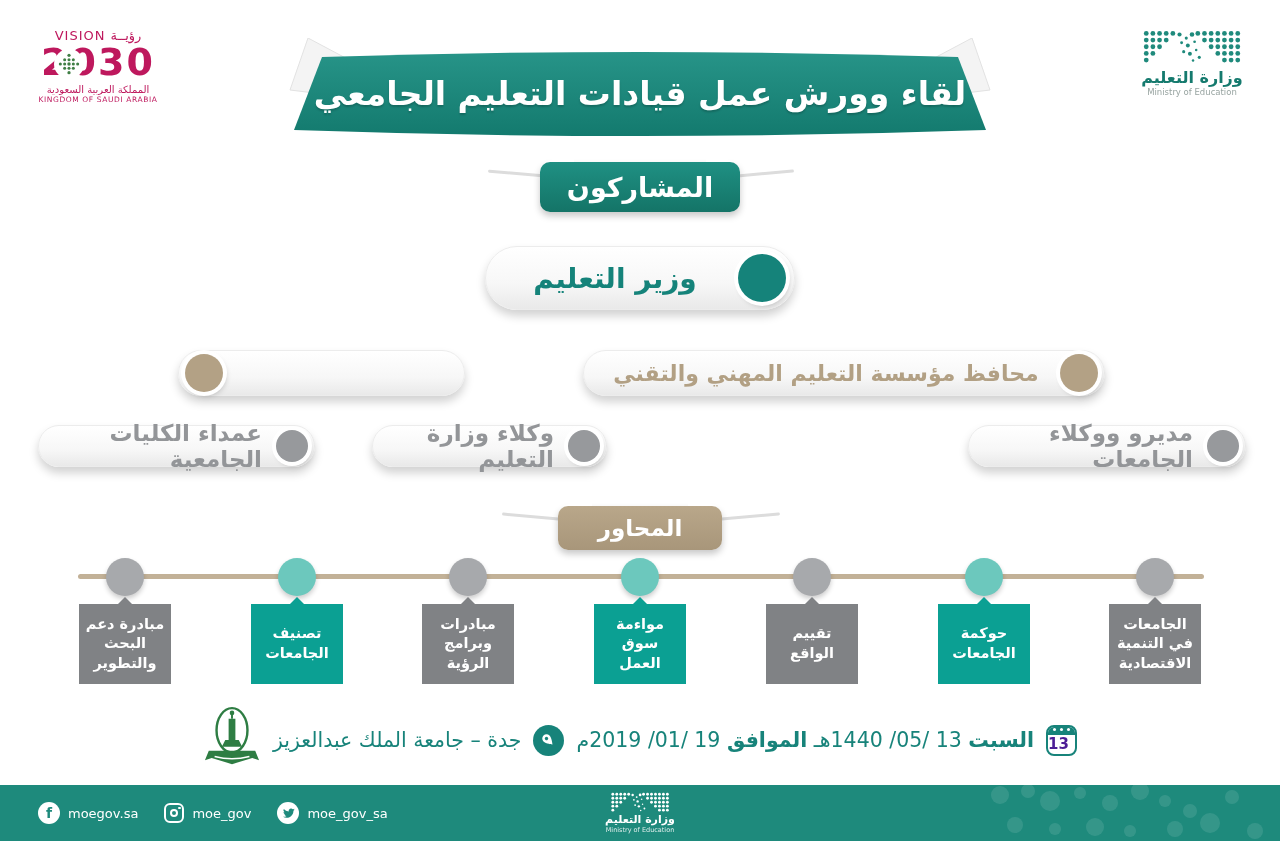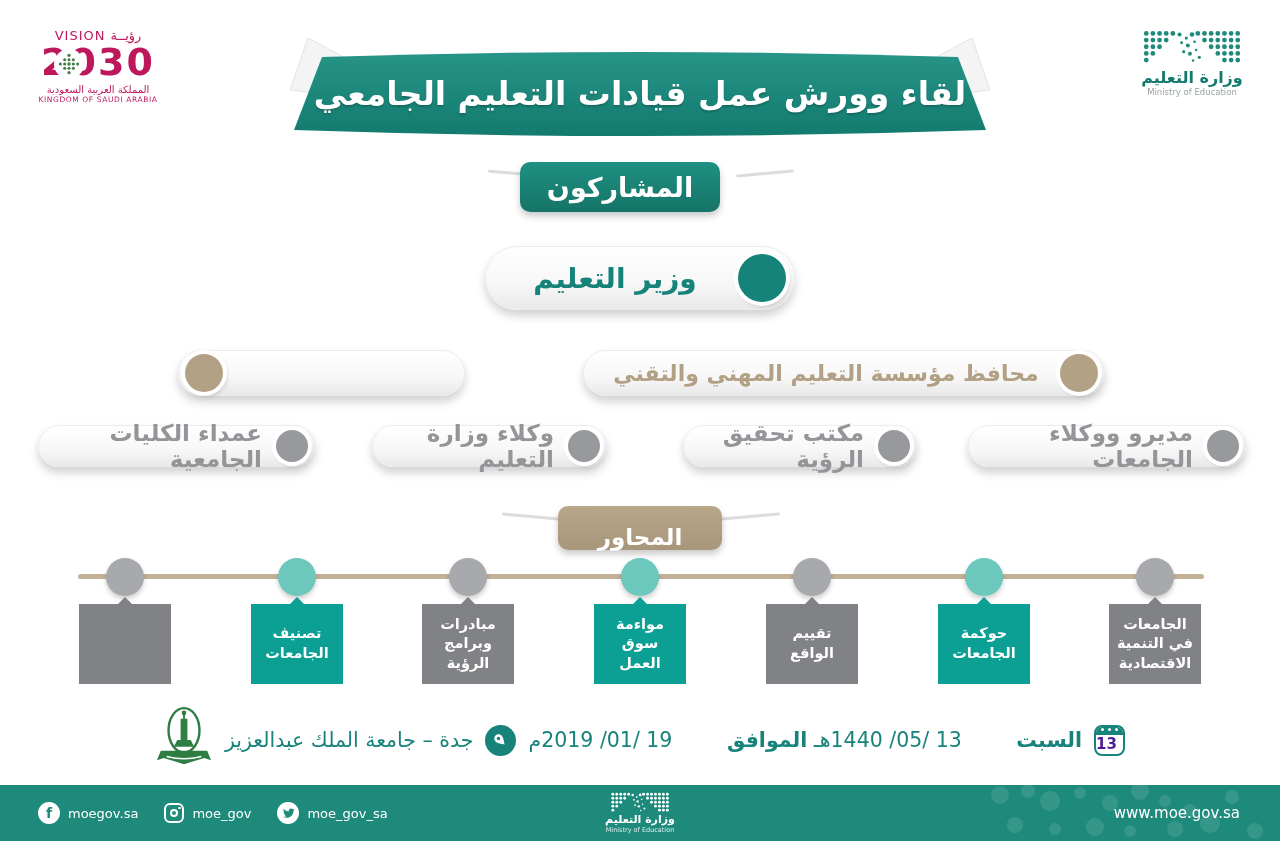--- a/index.html
+++ b/index.html
@@ -23,21 +23,21 @@
   .ribbon-wrap{ position:absolute; left:250px; top:38px; width:780px; height:108px; }
   .ribbon-title{ position:absolute; left:250px; top:72px; width:780px; height:44px; line-height:44px; text-align:center; color:#fff; font-size:33px; font-weight:bold; direction:rtl; text-shadow:0 2px 2px rgba(0,0,0,.18); }
 
   
   .tab{ position:absolute; border-radius:10px; display:flex; align-items:center; justify-content:center; color:#fff; font-weight:bold; direction:rtl; box-shadow:0 4px 7px rgba(0,0,0,.22); }
   .tab .wedge{ position:absolute; top:-9px; width:0; height:0; }
   .tab .wedge.wl{ left:4px; border-right:30px solid; border-top:9px solid transparent; }
   .tab .wedge.wr{ right:4px; border-left:30px solid; border-top:9px solid transparent; }
   .tab-teal{ background:linear-gradient(180deg,#1f9083 0%,#147467 100%); }
   .tab-teal .wedge{ border-right-color:#0a5f56; border-left-color:#0a5f56; }
-  .tab-tan{ background:linear-gradient(180deg,#b9a78a 0%,#a8967a 100%);align-items:flex-end; }
+  .tab-tan{ background:linear-gradient(180deg,#b9a78a 0%,#a8967a 100%); }
   .tab-tan .wedge{ border-right-color:#8d7c63; border-left-color:#8d7c63; }
   .tab-line{ position:absolute; height:2.5px; background:#dcdcdc; border-radius:2px; }
 
   
   .pill{ position:absolute; background:linear-gradient(180deg,#ffffff 0%,#f7f7f7 60%,#e9e9e9 100%); border:1px solid #ececec; box-shadow:0 6px 10px rgba(0,0,0,.18); display:flex; align-items:center; justify-content:center; direction:rtl; }
   .pill .dot{ position:absolute; border-radius:50%; box-shadow:0 0 0 4px #ffffff, 2px 3px 6px rgba(0,0,0,.28); }
   .pill-root{ height:64px; border-radius:32px; color:#15837a; font-size:28px; font-weight:bold; padding-left:24px; padding-right:74px;text-align:center; }
   .pill-root .dot{ width:48px; height:48px; right:8px; background:#15837a; }
   .pill-l2{ height:46px; border-radius:23px; color:#b2a084; font-size:22px; font-weight:bold; }
   .pill-l2 .dot{ width:38px; height:38px; background:#b3a185; }
@@ -51,21 +51,21 @@
   .tl-dot.gray{ background:#a7a9ac; } .tl-dot.teal{ background:#6cc8bd; }
   .tl-box{ position:absolute; top:604px; width:92px; min-height:80px; padding:10px 5px; display:flex; align-items:center; justify-content:center; text-align:center; color:#fff; font-size:14.5px; font-weight:bold; line-height:1.35; direction:rtl; }
   .tl-box.gray{ background:#808285; } .tl-box.teal{ background:#0ba093; }
   .tl-box .notch{ position:absolute; top:-7px; left:50%; margin-left:-7px; width:0; height:0; border-left:7px solid transparent; border-right:7px solid transparent; }
   .tl-box.gray .notch{ border-bottom:7px solid #808285; }
   .tl-box.teal .notch{ border-bottom:7px solid #0ba093; }
 
   
   .event-row{ position:absolute; left:0; top:700px; width:1280px; height:80px; display:flex; direction:rtl; align-items:center; justify-content:center; gap:12px; color:#17837a; }
   .event-row .txt{ font-size:20.5px; direction:rtl; }
-  .event-row .txt b{ font-weight:bold;margin-left:48px; }
+  .event-row .txt b{ font-weight:bold; }
   .cal-icon{ width:31px; height:31px; background:#fff; border:2px solid #17837a; border-radius:8px; overflow:hidden; flex:0 0 auto; }
   .cal-icon .cal-top{ height:8px; background:#17837a; display:flex; justify-content:space-between; padding:1.5px 5px; }
   .cal-icon .cal-top i{ width:3px; height:3px; background:#fff; border-radius:50%; }
   .cal-icon .cal-num{ text-align:left; font-size:15px; font-weight:bold; color:#4c1d95; line-height:18px; }
   .pin-icon{ width:31px; height:31px; border-radius:50%; background:#17837a; display:flex; align-items:center; justify-content:center; flex:0 0 auto; }
   .kau-logo{ width:58px; height:74px; flex:0 0 auto; }
 
   
   .footer{ position:absolute; left:0; bottom:0; width:1280px; height:56px; background:#1e8a7c; }
   .bubbles{ position:absolute; right:0; top:0; height:56px; }
@@ -190,21 +190,21 @@
       </linearGradient>
     </defs>
     <polygon points="58,0 122,34 122,62 40,52" fill="#f4f4f4" stroke="#e2e2e2" stroke-width="1"></polygon>
     <polygon points="722,0 658,34 658,62 740,52" fill="#f4f4f4" stroke="#e2e2e2" stroke-width="1"></polygon>
     <path d="M72,19 Q390,9 708,19 L736,92 Q390,104 44,92 Z" fill="url(#ribg)"></path>
   </svg>
   <div class="ribbon-title">لقاء وورش عمل قيادات التعليم الجامعي</div>
 
   <div class="tab-line" style="left:488px; top:172px; width:56px; transform:rotate(5deg);"></div>
   <div class="tab-line" style="left:736px; top:172px; width:58px; transform:rotate(-5deg);"></div>
-  <div class="tab tab-teal" style="left:520px; top:162px; width:200px; height:50px; font-size:27px;">
+  <div class="tab tab-teal" style="left:540px; top:162px; width:200px; height:50px; font-size:27px;">
     <span class="wedge wl"></span>
     <span class="wedge wr"></span>
     <span>المشاركون</span>
   </div>
 
   <div class="pill pill-root" style="left:485px; top:246px; width:310px;">
     <span class="dot"></span>
     <span>وزير التعليم</span>
   </div>
 
@@ -216,24 +216,20 @@
     <span>محافظ مؤسسة التعليم المهني والتقني</span>
   </div>
 
   <div class="pill pill-l3" style="left:38px; top:425px; width:277px;">
     <span class="dot"></span>
     <span>عمداء الكليات الجامعية</span>
   </div>
   <div class="pill pill-l3" style="left:372px; top:425px; width:235px;">
     <span class="dot"></span>
     <span>وكلاء وزارة التعليم</span>
-  </div>
-  <div class="pill pill-l3" style="left:683px; top:425px; width:234px;">
-    <span class="dot"></span>
-    <span>مكتب تحقيق الرؤية</span>
   </div>
   <div class="pill pill-l3" style="left:968px; top:425px; width:278px;">
     <span class="dot"></span>
     <span>مديرو ووكلاء الجامعات</span>
   </div>
 
   <div class="tab-line" style="left:502px; top:515px; width:58px; transform:rotate(5deg);"></div>
   <div class="tab-line" style="left:720px; top:515px; width:60px; transform:rotate(-5deg);"></div>
   <div class="tab tab-tan" style="left:558px; top:506px; width:164px; height:44px; font-size:23px;">
     <span class="wedge wl"></span>
@@ -245,20 +241,21 @@
   <div class="tl-dot gray" style="left:106px;"></div>
   <div class="tl-dot teal" style="left:278px;"></div>
   <div class="tl-dot gray" style="left:449px;"></div>
   <div class="tl-dot teal" style="left:621px;"></div>
   <div class="tl-dot gray" style="left:793px;"></div>
   <div class="tl-dot teal" style="left:965px;"></div>
   <div class="tl-dot gray" style="left:1136px;"></div>
 
   <div class="tl-box gray" style="left:79px;">
       <span class="notch"></span>
+      <span>مبادرة دعم البحث والتطوير</span>
     </div>
   <div class="tl-box teal" style="left:251px;">
       <span class="notch"></span>
       <span>تصنيف الجامعات</span>
     </div>
   <div class="tl-box teal" style="left:594px;">
       <span class="notch"></span>
       <span>مواءمة سوق العمل</span>
     </div>
   <div class="tl-box gray" style="left:422px;">
@@ -355,16 +352,15 @@
     </div>
 
     <div class="footer-logo">
       <svg class="moe-dots" viewBox="0 0 100 34">
           <use href="#moedots"></use>
         </svg>
       <div class="f-ar" dir="rtl">وزارة التعليم</div>
       <div class="f-en">Ministry of Education</div>
     </div>
 
-    <div class="website">www.moe.gov.sa</div>
   </div>
 
 </div>
 
 </body></html>

